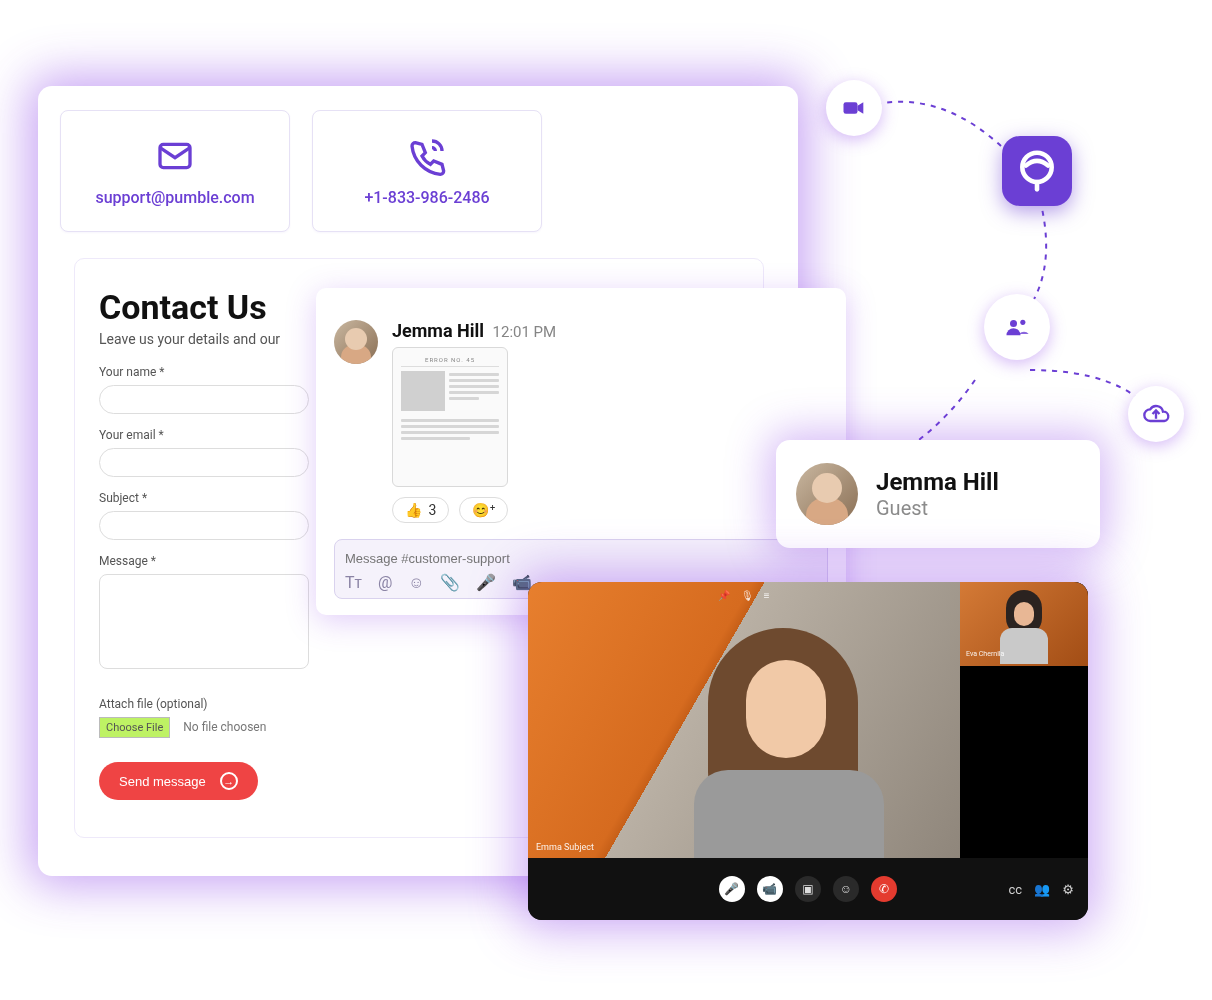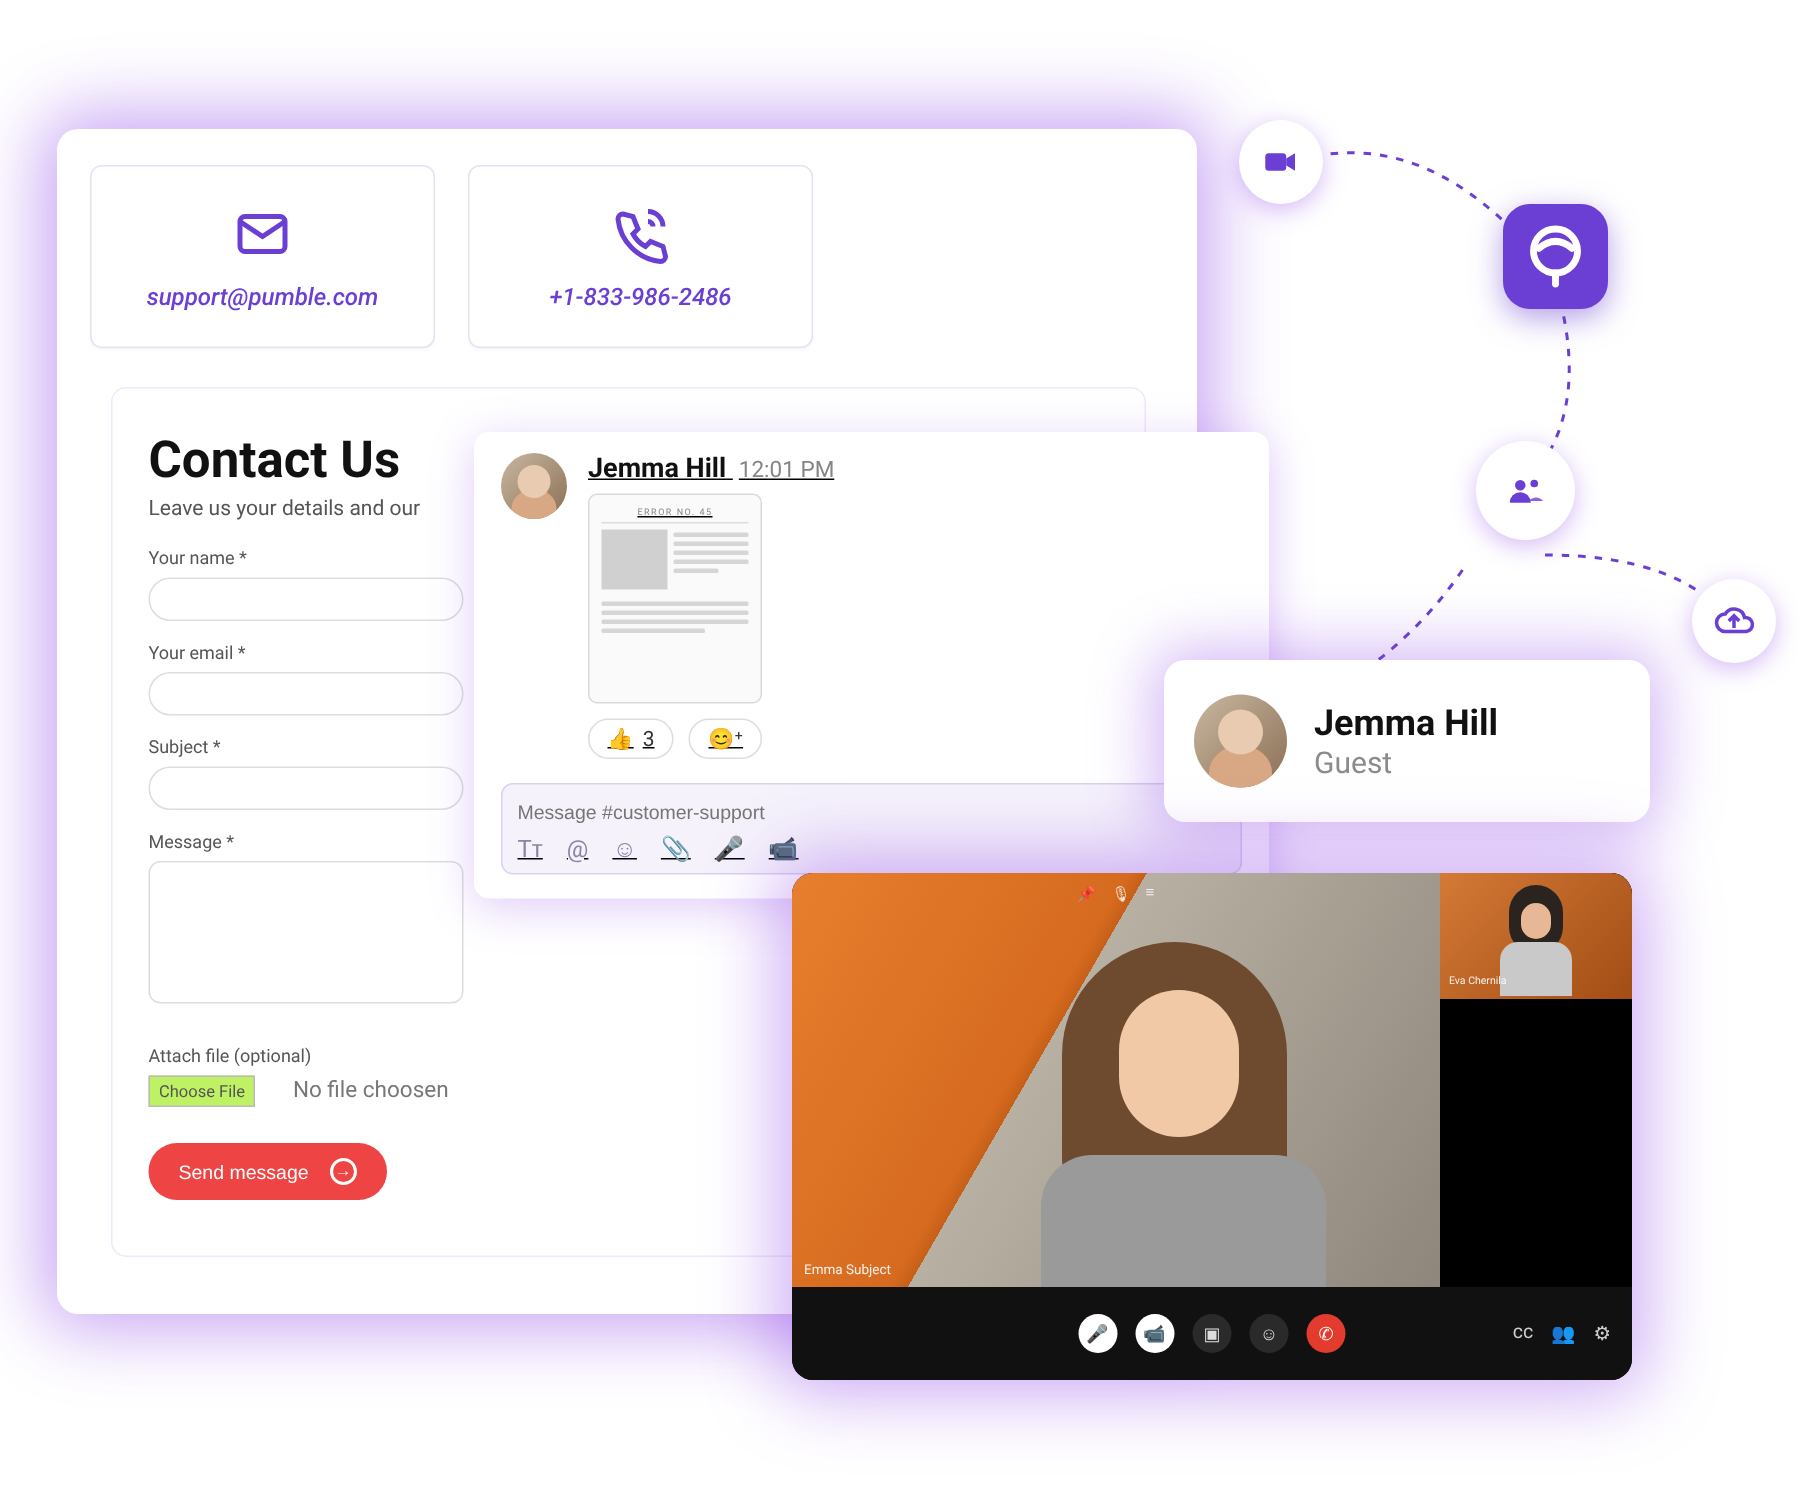--- a/index.html
+++ b/index.html
@@ -43,21 +43,20 @@
     align-items: center;
     justify-content: center;
     gap: 12px;
     box-shadow: 0 1px 2px rgba(100,60,200,.05);
   }
   .tile svg { width: 40px; height: 40px; }
   .tile .tile-label {
     color: #6b3fd4;
     font-size: 16px;
     font-weight: 500;
-    font-style: italic;
   }
 
   
   .form-card {
     position: absolute;
     left: 74px;
     top: 258px;
     width: 690px;
     height: 580px;
     background: #fff;
@@ -99,21 +98,21 @@
   }
   .attach-row { margin-top: 24px; font-size: 12px; color:#555; }
   .attach-row .choose {
     display:inline-block;
     margin-top:6px;
     border:1px solid #bbb;
     background:#bef264;
     font-size:11px;
     padding:3px 6px;
   }
-  .attach-row .nofile { font-size:15px; color:#777; margin-left:22px;}
+  .attach-row .nofile { font-size:12px; color:#777; margin-left:10px;}
   .send-btn {
     margin-top: 24px;
     background: #ef4444;
     color: #fff;
     border: none;
     border-radius: 22px;
     padding: 10px 20px;
     font-size: 13px;
     display: inline-flex;
     align-items: center;
@@ -128,23 +127,22 @@
   }
 
   
   .chat-card {
     position: absolute;
     left: 316px;
     top: 288px;
     width: 530px;
     background: #fff;
     border-radius: 10px;
-    padding: 14px 18px 16px 18px;
+    padding: 32px 18px 16px 18px;
     box-shadow: 0 6px 30px rgba(134,56,230,.25);
-    text-decoration: underline;
   }
   .msg { display:flex; gap:14px; }
   .msg .avatar {
     width:44px; height:44px; border-radius:50%;
     background: linear-gradient(135deg,#c9b7a0,#8a6f55);
     flex-shrink:0;
     position:relative;
     overflow:hidden;
   }
   .msg .avatar::after{

